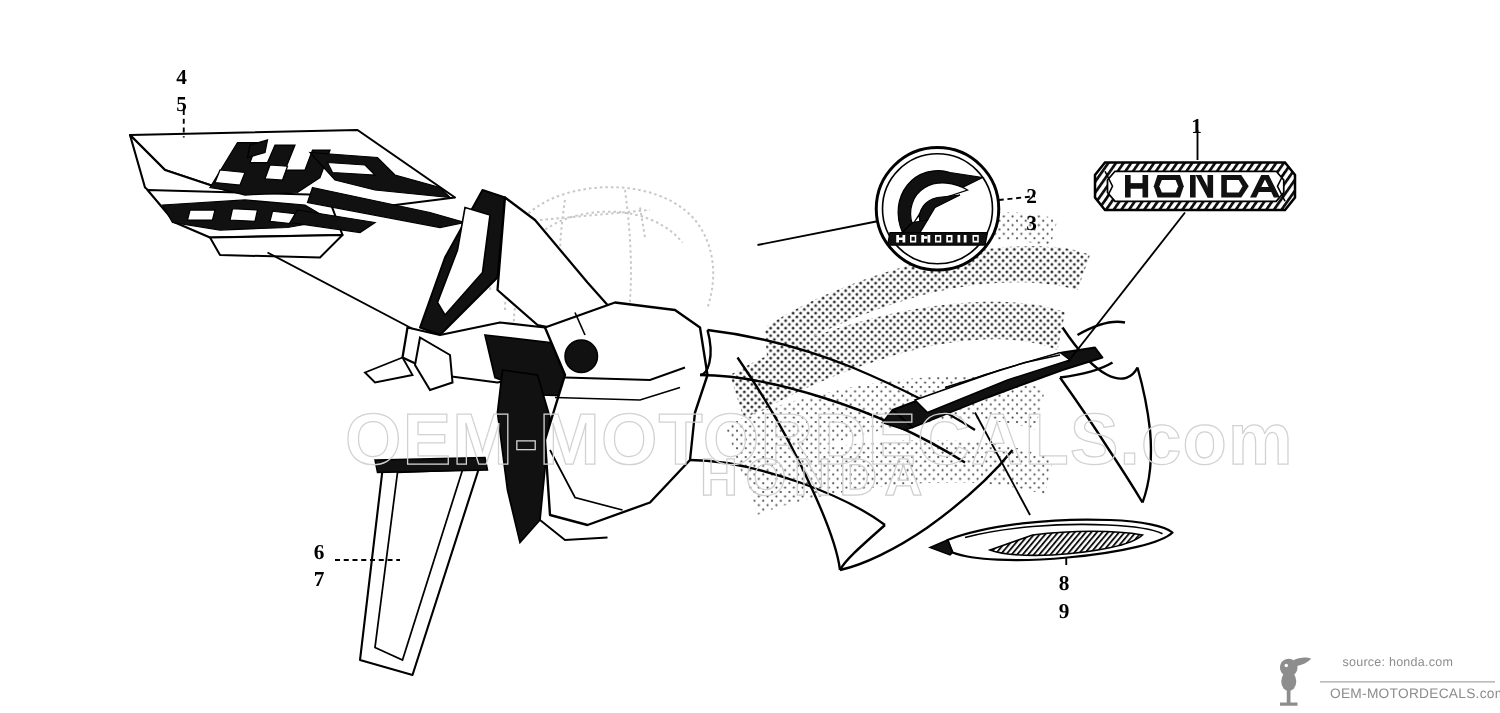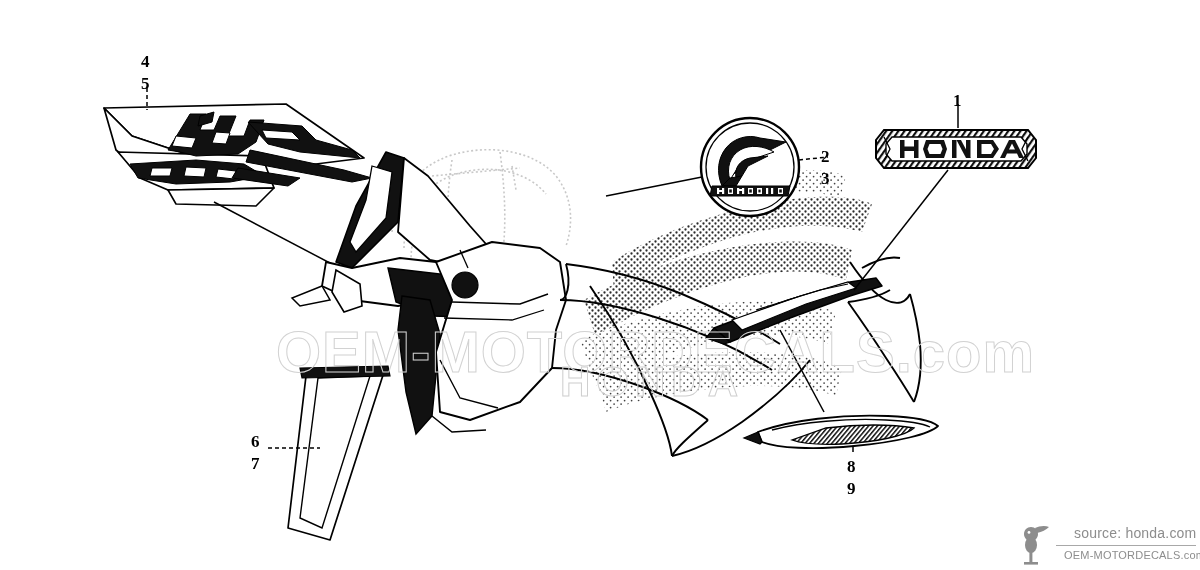--- a/index.html
+++ b/index.html
@@ -72,21 +72,21 @@
     position: absolute;
     left: 0px;
     top: 4px;
     width: 34px;
     height: 46px;
   }
   #footer-source {
     position: absolute;
     left: 56px;
     top: 9px;
-    font-size: 14px;
+    font-size: 10px;
     color: #8d8d8d;
     font-family: "Liberation Sans", sans-serif;
     letter-spacing: 0.2px;
     white-space: nowrap;
   }
   #footer-rule {
     position: absolute;
     left: 38px;
     top: 29px;
     width: 140px;

